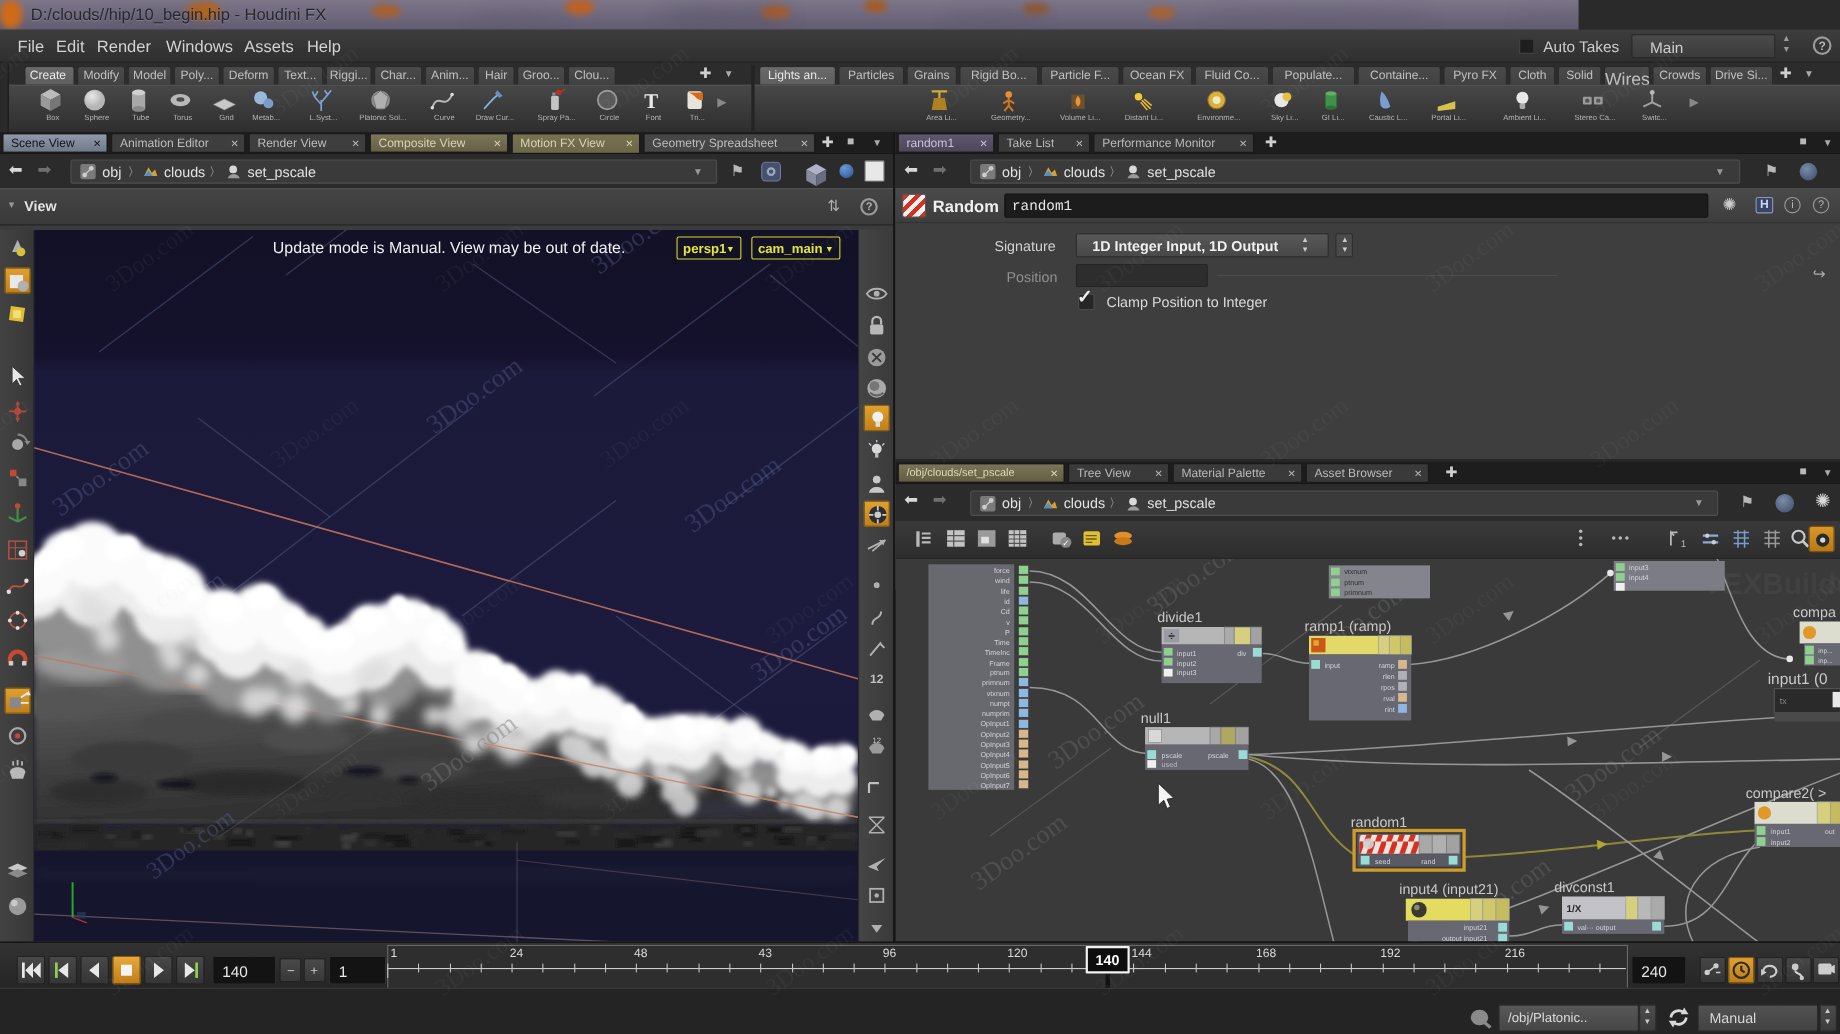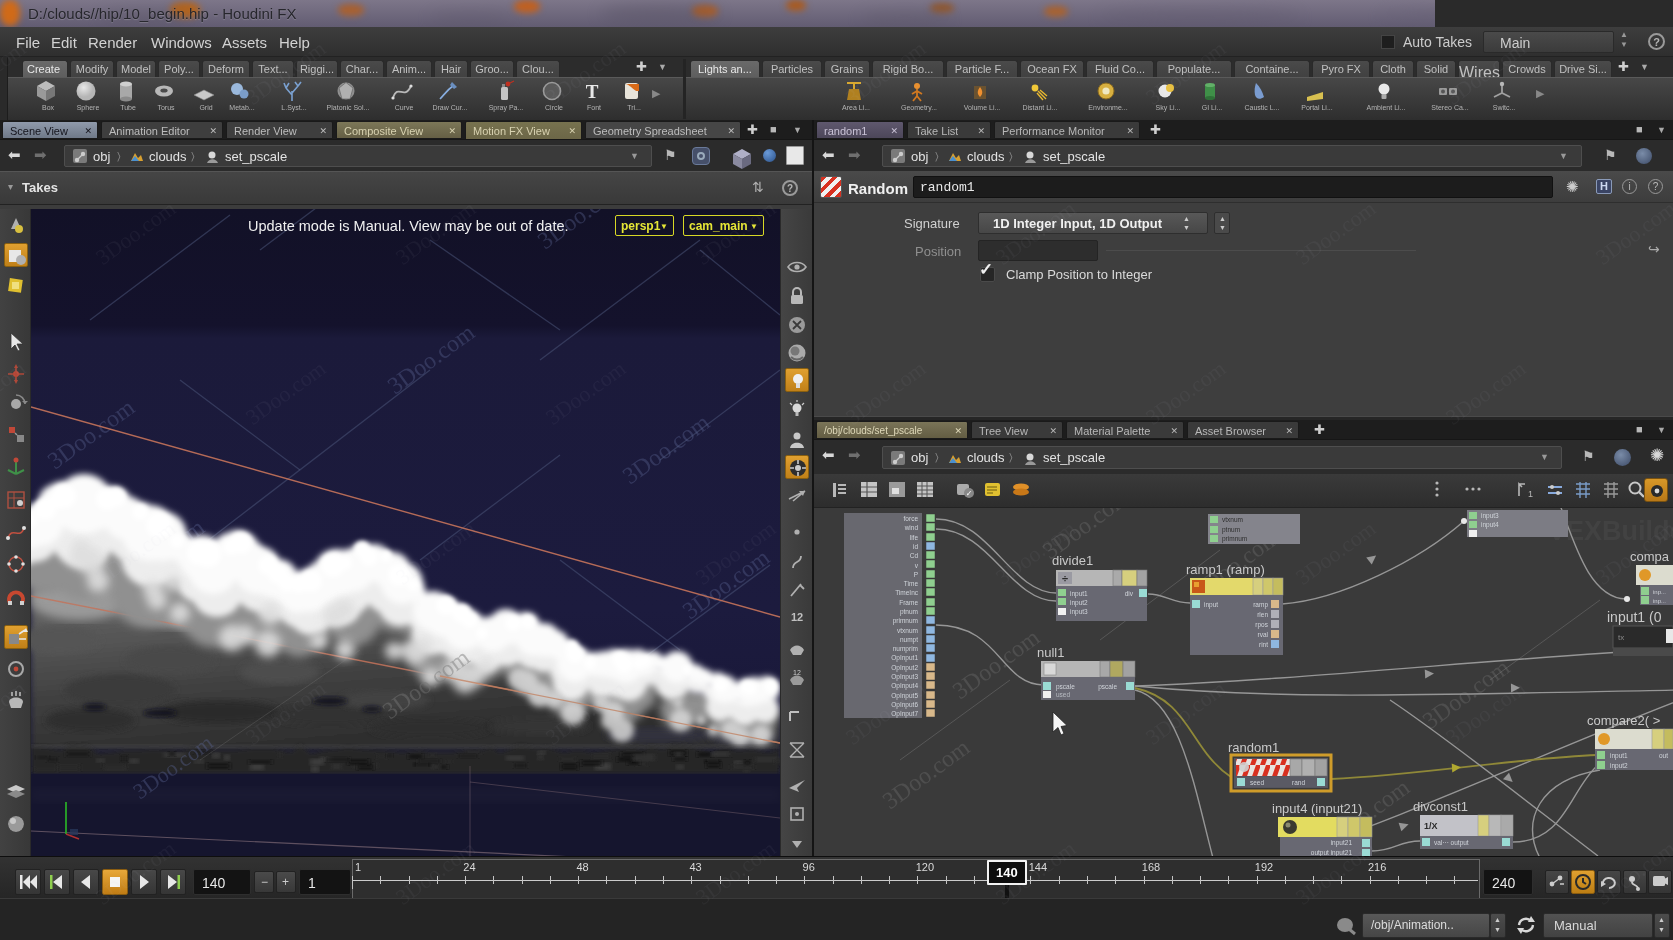--- a/index.html
+++ b/index.html
@@ -345,21 +345,21 @@
       <div style="position:absolute;left:730px;top:7px;width:17px;height:17px;"><svg width="24" height="24" viewBox="0 0 24 24">
           <polygon points="12,2 21,7 12,12 3,7" fill="#b0b0c8"></polygon>
           <polygon points="3,7 12,12 12,22 3,17" fill="#8a8aa0"></polygon>
           <polygon points="21,7 12,12 12,22 21,17" fill="#6a6a80"></polygon>
         </svg></div>
       <div style="position:absolute;left:763px;top:9px;width:13px;height:13px;background:radial-gradient(circle at 35% 30%,#6a9ad8,#2a5088);border-radius:50%"></div>
       <div style="position:absolute;left:786px;top:6px;width:18px;height:19px;background:#e8e8e8;border:1px solid #999;border-radius:1px"></div>
     </div>
     <div style="position:absolute;left:0px;top:51px;width:812px;height:34px;background:linear-gradient(180deg,#454545,#393939);border-top:1px solid #555;border-bottom:1px solid #222">
       <div style="position:absolute;left:8px;top:9px;font-size:10px;color:#999;white-space:nowrap;">▾</div>
-      <div style="position:absolute;left:22px;top:8px;font-size:13px;color:#e4e4e4;white-space:nowrap;font-weight:bold">Takes</div>
+      <div style="position:absolute;left:22px;top:8px;font-size:13px;color:#e4e4e4;white-space:nowrap;font-weight:bold">View</div>
       <div style="position:absolute;left:752px;top:7px;font-size:14px;color:#b0b0b0;white-space:nowrap;">⇅</div>
       <div style="position:absolute;left:782px;top:8px;width:16px;height:16px;border:2px solid #9a9a9a;border-radius:50%;color:#b5b5b5;font-size:10px;font-weight:bold;text-align:center;line-height:13px">?</div>
     </div>
   </div>
 <div style="position:absolute;left:0px;top:209px;width:31px;height:647px;background:linear-gradient(90deg,#424242,#383838);border-right:1px solid #2a2a2a">
     <div style="position:absolute;left:4px;top:4px;width:24px;height:24px;border-radius:2px"><svg width="24" height="24" viewBox="0 0 24 24">
         <polygon points="7,16 12,5 17,16" fill="#b0b0b0"></polygon>
         <circle cx="15" cy="16" r="4" fill="#d8c040"></circle>
       </svg></div>
     <div style="position:absolute;left:4px;top:34px;width:24px;height:24px;background:linear-gradient(180deg,#e0a030,#c08018);border:1px solid #8a6010;border-radius:2px"><svg width="24" height="24" viewBox="0 0 24 24">
@@ -1507,21 +1507,21 @@
         <rect x="4" y="5" width="12" height="10" rx="1.5" fill="#ccc"></rect>
         <polygon points="13,9 19,6 19,14 13,11" fill="#ccc"></polygon>
       </svg></div>
   </div>
 <div style="position:absolute;left:0px;top:898px;width:1673px;height:42px;background:#242424;border-top:1px solid #3a3a3a">
     <div style="position:absolute;left:1335px;top:16px;width:24px;height:22px;"><svg width="24" height="22" viewBox="0 0 24 22">
         <ellipse cx="10" cy="10" rx="8" ry="7" fill="#8a8a8a"></ellipse>
         <path d="M14 14 L20 19" stroke="#8a8a8a" stroke-width="3"></path>
       </svg></div>
     <div style="position:absolute;left:1362px;top:14px;width:128px;height:25px;background:linear-gradient(180deg,#585858,#464646);border:1px solid #2a2a2a;border-radius:2px">
-      <div style="position:absolute;left:8px;top:4px;font-size:12px;color:#dcdcdc;white-space:nowrap;">/obj/Animation..</div>
+      <div style="position:absolute;left:8px;top:4px;font-size:12px;color:#dcdcdc;white-space:nowrap;">/obj/Platonic..</div>
     </div>
     <div style="position:absolute;left:1490px;top:14px;width:16px;height:25px;background:linear-gradient(180deg,#4c4c4c,#3c3c3c);border:1px solid #2a2a2a;border-radius:2px">
       <div style="position:absolute;left:3px;top:2px;font-size:7px;color:#ccc;white-space:nowrap;">▲</div>
       <div style="position:absolute;left:3px;top:12px;font-size:7px;color:#ccc;white-space:nowrap;">▼</div>
     </div>
     <div style="position:absolute;left:1513px;top:13px;width:26px;height:26px;"><svg width="26" height="26" viewBox="0 0 26 26">
         <path d="M6 13 a 7 7 0 0 1 12 -4 M20 13 a 7 7 0 0 1 -12 4" stroke="#d8d8d8" stroke-width="2.4" fill="none"></path>
         <polygon points="18,4 22,10 15,10" fill="#d8d8d8"></polygon>
         <polygon points="8,22 4,16 11,16" fill="#d8d8d8"></polygon>
       </svg></div>

